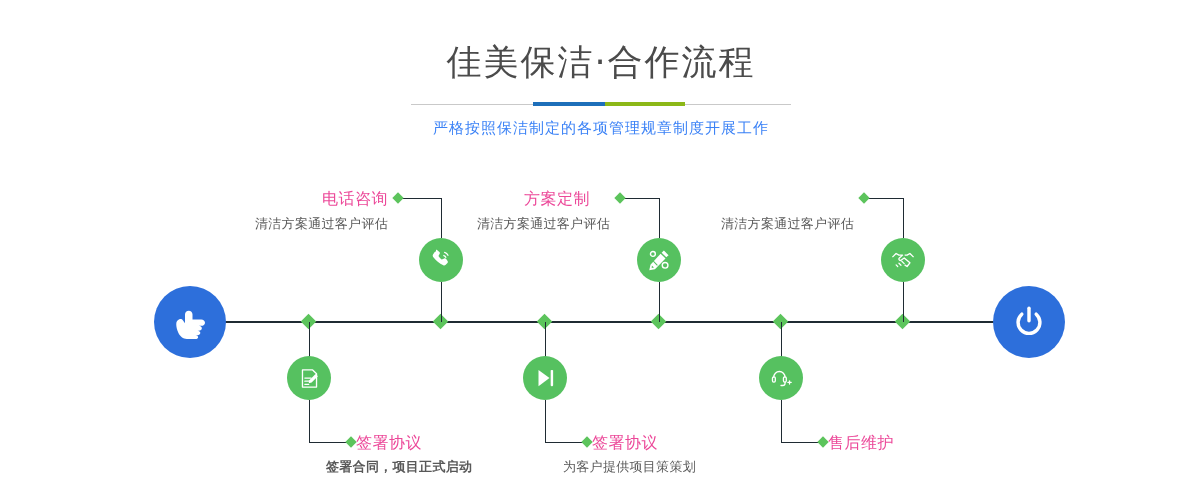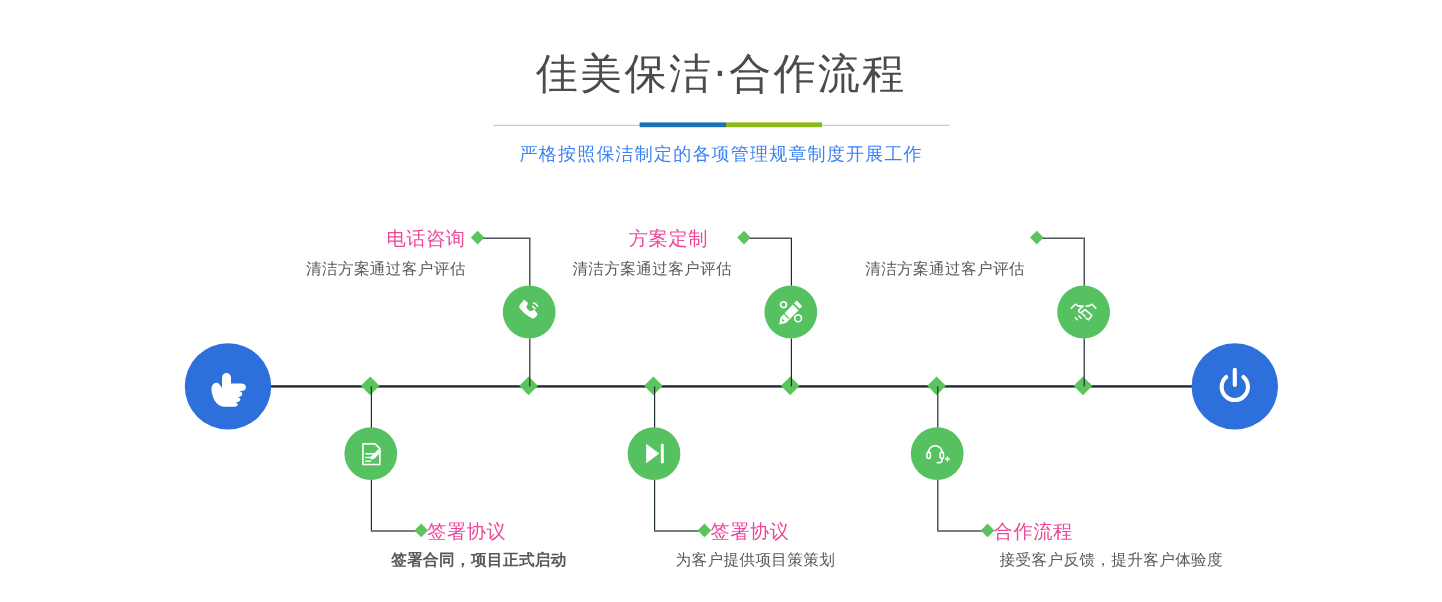--- a/index.html
+++ b/index.html
@@ -245,16 +245,15 @@
         <rect x="38" y="29" width="7" height="13" rx="3.2" fill="none" stroke="#ffffff" stroke-width="3.2"></rect>
         <path fill="none" stroke="#ffffff" stroke-width="3.2" stroke-linecap="round" d="M42 42v3c0 3-2.6 5.5-5.8 5.5H32"></path>
         <line x1="49" y1="43" x2="57" y2="43" stroke="#ffffff" stroke-width="3.2" stroke-linecap="round"></line>
         <line x1="53" y1="39" x2="53" y2="47" stroke="#ffffff" stroke-width="3.2" stroke-linecap="round"></line>
       </svg>
     </span>
   </div>
   <div class="elbow-v" style="left:781px;top:400px;height:42px;"></div>
   <div class="h-connector" style="left:781px;top:442px;width:40px;"></div>
   <div class="label-diamond" style="left:819px;top:438px;"></div>
-  <div class="step-label" style="left:828px;top:433px;">合作流程</div>
-  <div class="step-desc" style="left:833px;top:458px;">接受客户反馈，提升客户体验度</div>
+  <div class="step-label" style="left:828px;top:433px;">售后维护</div>
 
 </div>
 
 </body></html>

